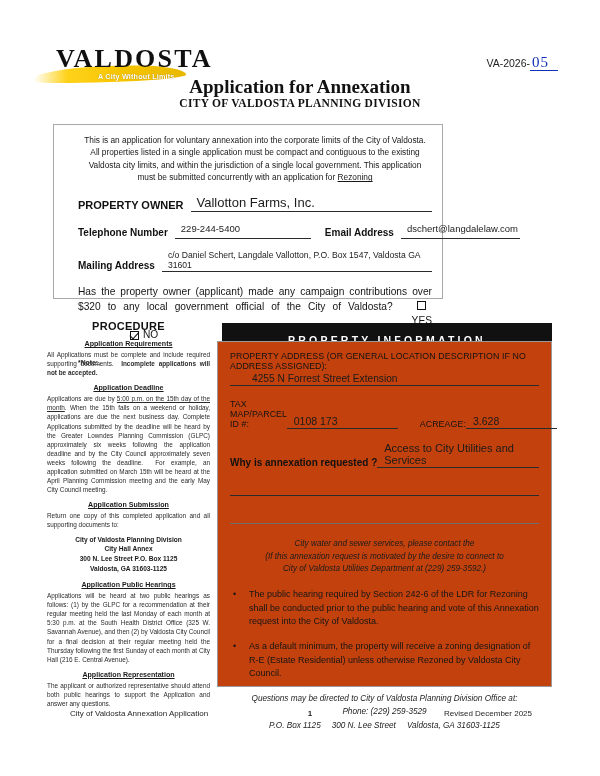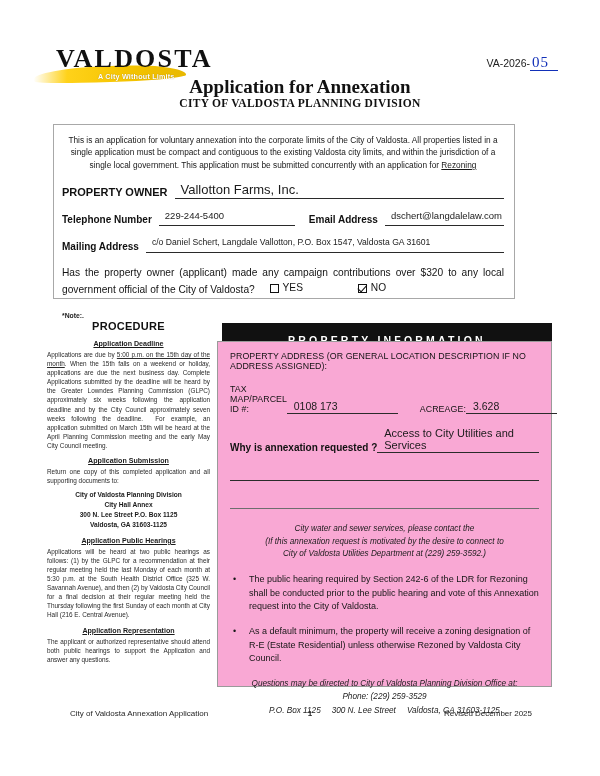--- a/index.html
+++ b/index.html
@@ -88,25 +88,25 @@
     font-size: 11.5px;
     font-weight: bold;
     color: #111;
     letter-spacing: 0.3px;
   }
 
   
   .form-box {
     position: absolute;
     left: 53px; top: 124px;
-    width: 462px; height: 175px;
+    width: 390px; height: 175px;
     border: 1px solid #a8a8a8;
     box-sizing: border-box;
     background: #fff;
-    padding: 7px 10px 0 8px;
+    padding: 7px 10px 0 24px;
   }
   .intro {
     font-size: 8.3px;
     line-height: 1.5;
     text-align: center;
     color: #181818;
     margin: 2px 3px 0 3px;
   }
   .intro .u { text-decoration: underline; }
   .fieldrow {
@@ -226,21 +226,21 @@
     align-items: center;
     justify-content: center;
     box-sizing: border-box;
   }
   .pi-panel {
     position: absolute;
     left: 217px; top: 341px;
     width: 335px; height: 346px;
     border: 1px solid #9a9a9a;
     box-sizing: border-box;
-    background: #f9a8d4;
+    background: #c2410c;
     padding: 9px 12px 0 12px;
   }
   .pi-sc {
     font-variant: small-caps;
     font-size: 8.8px;
     font-weight: normal;
     color: #131313;
     letter-spacing: 0.1px;
   }
   .pi-addr-value {
@@ -360,36 +360,40 @@
     <span class="fvalue mid w-email">dschert@langdalelaw.com</span>
   </div>
 
   <div class="fieldrow">
     <span class="flabel sm">Mailing Address</span>
     <span class="fvalue sm">c/o Daniel Schert, Langdale Vallotton, P.O. Box 1547, Valdosta GA 31601</span>
   </div>
 
   <div class="question">
     <span>Has the property owner (applicant) made any campaign contributions over $320 to any local government official of the City of Valdosta?</span>
-    <span class="cbrow" style="margin-left:12px;">
+    <span class="cbrow" style="margin-left:12px;flex-direction:column;">
       <span class="cbox"></span>
       <span>YES</span>
     </span>
     <span class="cbrow" style="margin-left:52px;">
       <span class="cbox checked"></span>
       <span>NO</span>
     </span>
   </div>
 
   <div class="note">*Note:.</div>
 </div>
 
 <div class="procedure">
   <div class="proc-title">PROCEDURE</div>
 
+  <div>
+    <div class="proc-head">Application Requirements</div>
+    <div class="proc-body">All Applications must be complete and include required supporting documents.&nbsp; <span class="b">Incomplete applications will not be accepted.</span></div>
+  </div>
 
   <div>
     <div class="proc-head">Application Deadline</div>
     <div class="proc-body">Applications are due by <span class="u">5:00 p.m. on the 15th day of the month</span>. When the 15th falls on a weekend or holiday, applications are due the next business day. Complete Applications submitted by the deadline will be heard by the Greater Lowndes Planning Commission (GLPC) approximately six weeks following the application deadline and by the City Council approximately seven weeks following the deadline.&nbsp; For example, an application submitted on March 15th will be heard at the April Planning Commission meeting and the early May City Council meeting.</div>
   </div>
 
   <div>
     <div class="proc-head">Application Submission</div>
     <div class="proc-body">Return one copy of this completed application and all supporting documents to:</div>
     <div class="proc-addr">
@@ -409,20 +413,21 @@
     <div class="proc-head">Application  Representation</div>
     <div class="proc-body">The applicant or authorized representative should attend both public hearings to support the Application and answer any questions.</div>
   </div>
 </div>
 
 <div class="pi-bar">PROPERTY INFORMATION</div>
 
 <div class="pi-panel">
 
   <div class="pi-sc">PROPERTY  ADDRESS  (OR GENERAL LOCATION DESCRIPTION IF NO ADDRESS ASSIGNED):</div>
+  <div class="pi-addr-value">4255 N Forrest Street Extension</div>
 
   <div class="pi-row">
     <span class="pi-sc">TAX MAP/PARCEL ID #:</span>
     <span class="pi-field parcel">0108 173</span>
     <span class="pi-sc" style="margin-left:22px;">ACREAGE:</span>
     <span class="pi-field acre">3.628</span>
   </div>
 
   <div class="pi-row">
     <span class="pi-why-label">Why is annexation requested ?</span>

